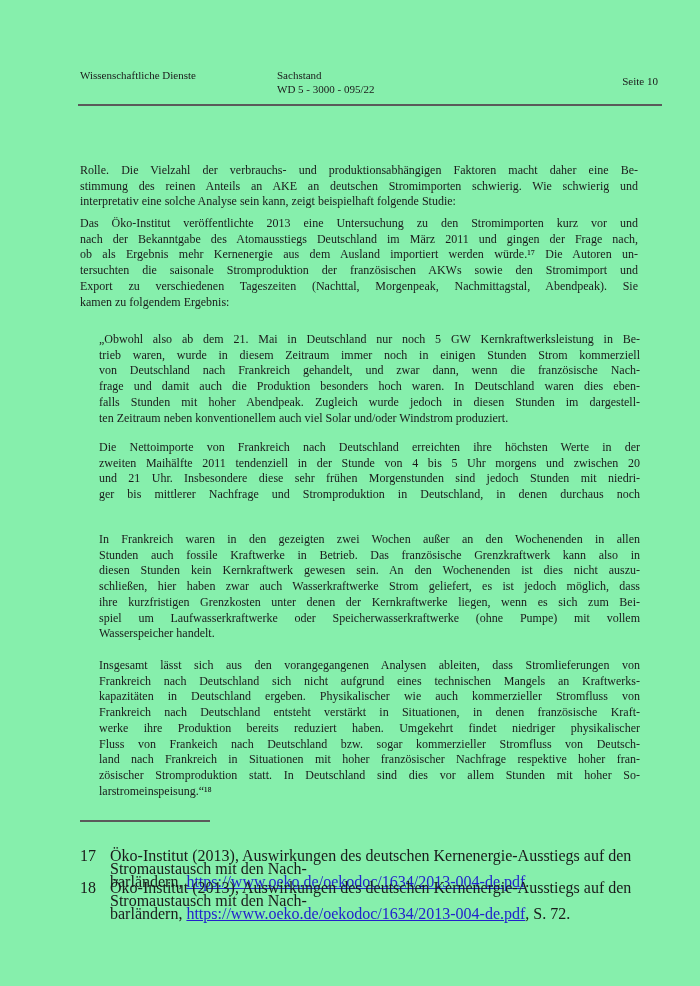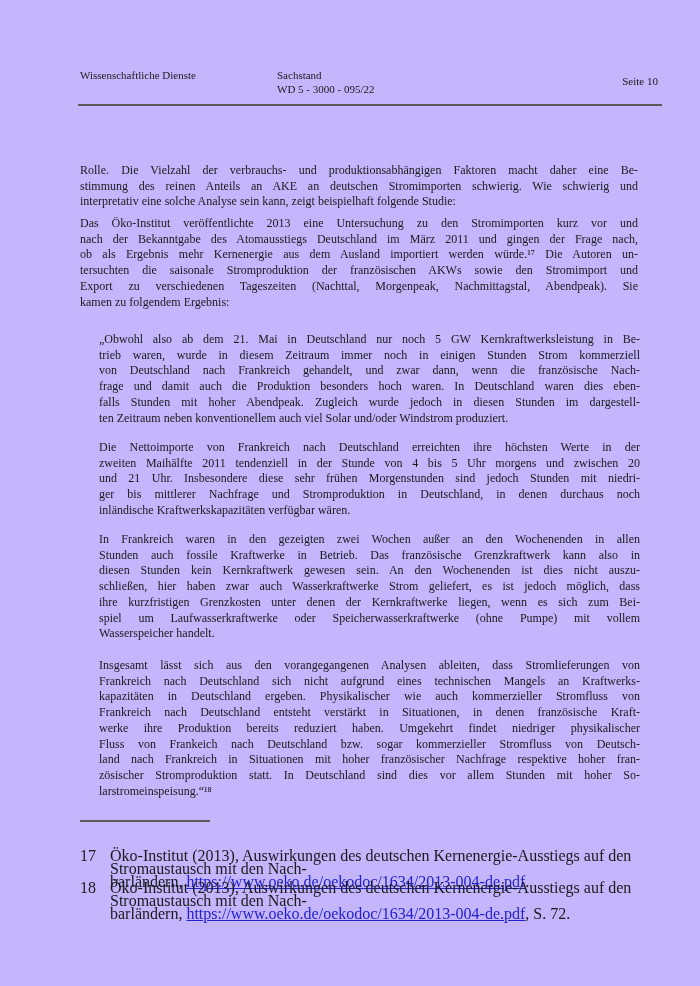--- a/index.html
+++ b/index.html
@@ -1,19 +1,19 @@
 <!DOCTYPE html>
 <html lang="de"><head>
 <meta charset="utf-8">
 <style>
   html,body{margin:0;padding:0;background:#ffffff;}
   .page{
     position:relative;
     width:700px;height:986px;
-    background:#c4b5fd;
+    background:#86efac;
     color:#1a1a1a;
     font-family:"Liberation Serif","DejaVu Serif",serif;
     overflow:hidden;
   }
   .abs{position:absolute;}
   
   .hdr{font-size:11px;line-height:13.5px;}
   .hdr-rule{border-top:2px solid #5a5a5a;height:0;}
   
   .para{font-size:12px;line-height:15.7px;}
@@ -64,21 +64,20 @@
       <div class="tl just">frage und damit auch die Produktion besonders hoch waren. In Deutschland waren dies eben-</div>
       <div class="tl just">falls Stunden mit hoher Abendpeak. Zugleich wurde jedoch in diesen Stunden im dargestell-</div>
       <div class="tl">ten Zeitraum neben konventionellem auch viel Solar und/oder Windstrom produziert.</div>
     </div>
 
   <div class="abs para" style="left:99px;top:440px;width:541px;">
       <div class="tl just">Die Nettoimporte von Frankreich nach Deutschland erreichten ihre höchsten Werte in der</div>
       <div class="tl just">zweiten Maihälfte 2011 tendenziell in der Stunde von 4 bis 5 Uhr morgens und zwischen 20</div>
       <div class="tl just">und 21 Uhr. Insbesondere diese sehr frühen Morgenstunden sind jedoch Stunden mit niedri-</div>
       <div class="tl just">ger bis mittlerer Nachfrage und Stromproduktion in Deutschland, in denen durchaus noch</div>
-      <div class="tl">inländische Kraftwerkskapazitäten verfügbar wären.</div>
     </div>
 
   <div class="abs para" style="left:99px;top:532px;width:541px;">
       <div class="tl just">In Frankreich waren in den gezeigten zwei Wochen außer an den Wochenenden in allen</div>
       <div class="tl just">Stunden auch fossile Kraftwerke in Betrieb. Das französische Grenzkraftwerk kann also in</div>
       <div class="tl just">diesen Stunden kein Kernkraftwerk gewesen sein. An den Wochenenden ist dies nicht auszu-</div>
       <div class="tl just">schließen, hier haben zwar auch Wasserkraftwerke Strom geliefert, es ist jedoch möglich, dass</div>
       <div class="tl just">ihre kurzfristigen Grenzkosten unter denen der Kernkraftwerke liegen, wenn es sich zum Bei-</div>
       <div class="tl just">spiel um Laufwasserkraftwerke oder Speicherwasserkraftwerke (ohne Pumpe) mit vollem</div>
       <div class="tl">Wasserspeicher handelt.</div>

